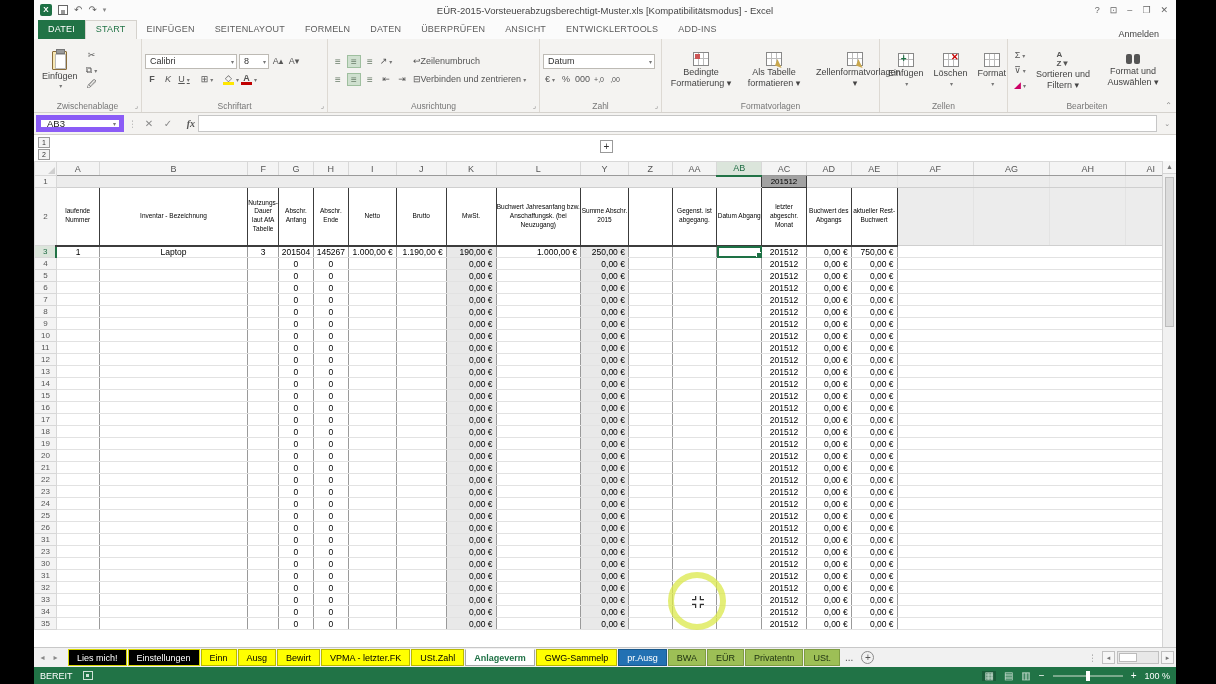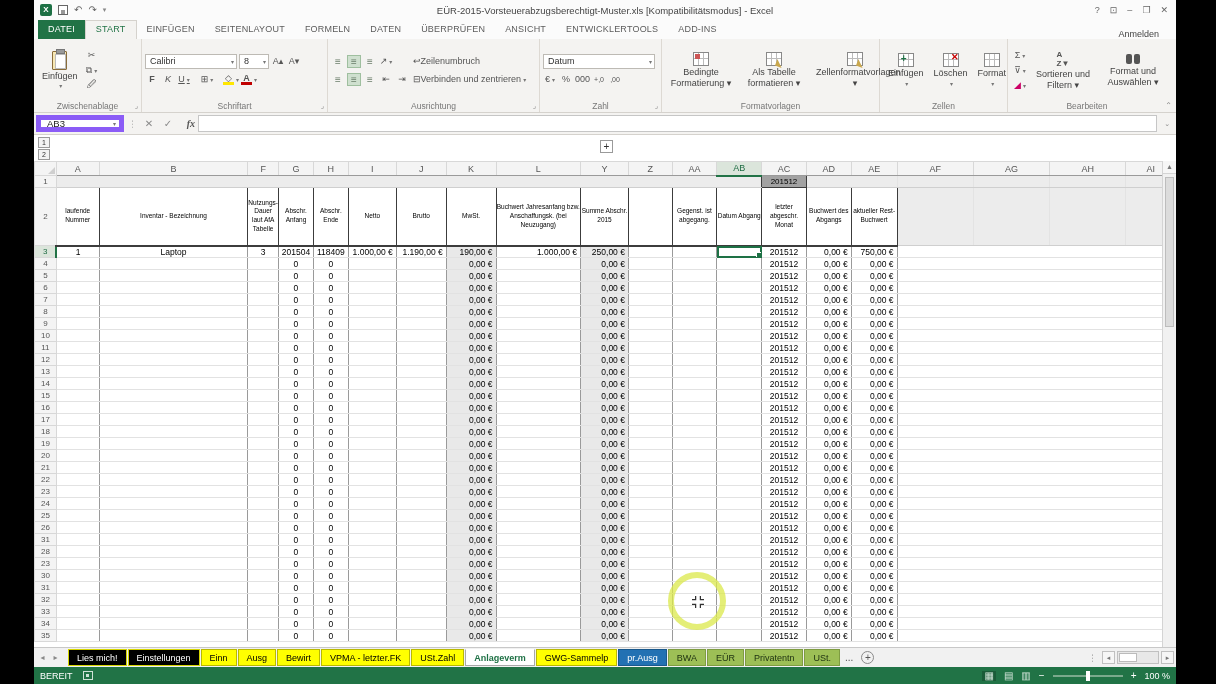--- a/index.html
+++ b/index.html
@@ -483,21 +483,21 @@
                 <td class="c2 band"></td>
                 <td class="c2 band"></td>
                 <td class="c2 band"></td>
               </tr>
               <tr class="br">
                 <th class="rh rowsel">3</th>
                 <td class="bc vb ctr">1</td>
                 <td class="bc vb ctr">Laptop</td>
                 <td class="bc vb ctr">3</td>
                 <td class="bc vb ctr">201504</td>
-                <td class="bc vb ctr">118409</td>
+                <td class="bc vb ctr">145267</td>
                 <td class="bc vb num">1.000,00 €</td>
                 <td class="bc vb num">1.190,00 €</td>
                 <td class="bc vb gf num">190,00 €</td>
                 <td class="bc vb num">1.000,00 €</td>
                 <td class="bc vb gf num">250,00 €</td>
                 <td class="bc"></td>
                 <td class="bc vb"></td>
                 <td class="bc vb selcell"></td>
                 <td class="bc vb ctr">201512</td>
                 <td class="bc vb num">0,00 €</td>
@@ -1031,43 +1031,20 @@
                 <td class="bc vb ctr">201512</td>
                 <td class="bc vb num">0,00 €</td>
                 <td class="bc vb num">0,00 €</td>
                 <td class="bc"></td>
                 <td class="bc"></td>
                 <td class="bc"></td>
                 <td class="bc"></td>
               </tr>
               <tr class="br">
                 <th class="rh">31</th>
-                <td class="bc vb ctr"></td>
-                <td class="bc vb ctr"></td>
-                <td class="bc vb ctr"></td>
-                <td class="bc vb ctr">0</td>
-                <td class="bc vb ctr">0</td>
-                <td class="bc vb num"></td>
-                <td class="bc vb num"></td>
-                <td class="bc vb gf num">0,00 €</td>
-                <td class="bc vb num"></td>
-                <td class="bc vb gf num">0,00 €</td>
-                <td class="bc"></td>
-                <td class="bc vb"></td>
-                <td class="bc vb"></td>
-                <td class="bc vb ctr">201512</td>
-                <td class="bc vb num">0,00 €</td>
-                <td class="bc vb num">0,00 €</td>
-                <td class="bc"></td>
-                <td class="bc"></td>
-                <td class="bc"></td>
-                <td class="bc"></td>
-              </tr>
-              <tr class="br">
-                <th class="rh">28</th>
                 <td class="bc vb ctr"></td>
                 <td class="bc vb ctr"></td>
                 <td class="bc vb ctr"></td>
                 <td class="bc vb ctr">0</td>
                 <td class="bc vb ctr">0</td>
                 <td class="bc vb num"></td>
                 <td class="bc vb num"></td>
                 <td class="bc vb gf num">0,00 €</td>
                 <td class="bc vb num"></td>
                 <td class="bc vb gf num">0,00 €</td>

